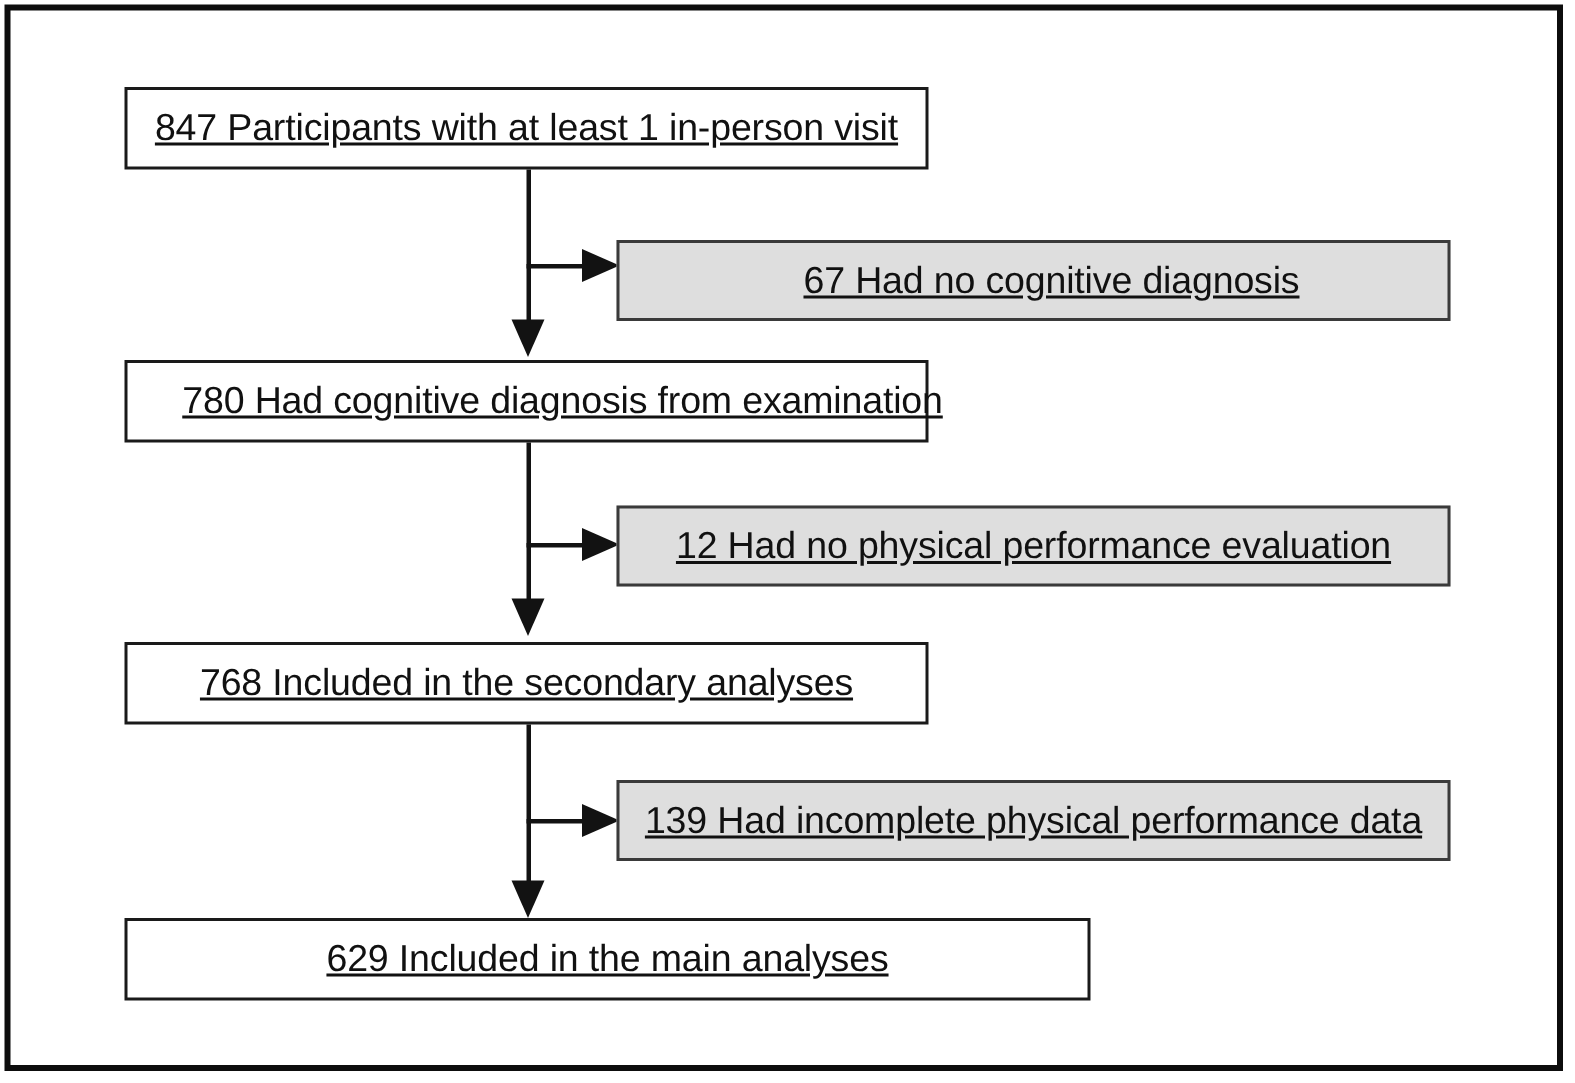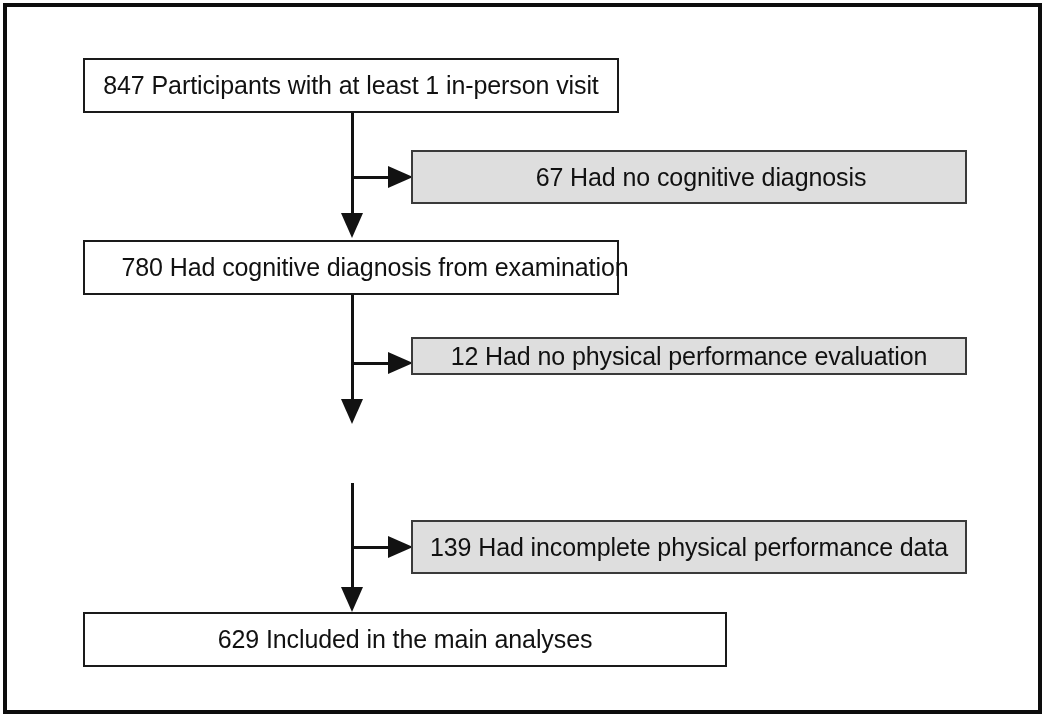--- a/index.html
+++ b/index.html
@@ -47,20 +47,21 @@
     border-width: 2px;
   }
   .flow-box.exclusion {
     background: #dedede;
     justify-content: center;
     border: 2px solid #3a3a3a;
   }
   .flow-box .box-text {
     display: block;
     padding: 0 10px;
+    text-decoration: underline;
   }
   
   .v-line {
     position: absolute;
     width: 3px;
     background: #121212;
   }
   .h-line {
     position: absolute;
     height: 3px;
@@ -94,38 +95,41 @@
   <div class="flow-box primary" style="left:83px; top:58px; width:536px; height:55px;">
     <span class="box-text">847 Participants with at least 1 in-person visit</span>
   </div>
 
   <div class="v-line" style="left:351px; top:113px; height:105px;"></div>
   <div class="arrow-down" style="left:341px; top:213px;"></div>
 
   <div class="h-line" style="left:351px; top:176px; width:44px;"></div>
   <div class="arrow-right" style="left:388px; top:166px;"></div>
 
-  <div class="flow-box exclusion" style="left:411px; top:150px; width:556px; height:54px;padding-left:24px;">
+  <div class="flow-box exclusion" style="left:411px; top:160px; width:556px; height:54px;padding-left:24px;">
     <span class="box-text">67 Had no cognitive diagnosis</span>
   </div>
 
   <div class="flow-box primary" style="left:83px; top:240px; width:536px; height:55px;padding-left:48px;">
     <span class="box-text">780 Had cognitive diagnosis from examination</span>
   </div>
 
   <div class="v-line" style="left:351px; top:295px; height:108px;"></div>
   <div class="arrow-down" style="left:341px; top:399px;"></div>
 
   <div class="h-line" style="left:351px; top:362px; width:44px;"></div>
   <div class="arrow-right" style="left:388px; top:352px;"></div>
 
-  <div class="flow-box exclusion" style="left:411px; top:337px; width:556px; height:38px;">
+  <div class="flow-box exclusion" style="left:411px; top:337px; width:556px; height:54px;">
     <span class="box-text">12 Had no physical performance evaluation</span>
   </div>
 
+  <div class="flow-box primary" style="left:83px; top:428px; width:536px; height:55px;">
+    <span class="box-text">768 Included in the secondary analyses</span>
+  </div>
 
   <div class="v-line" style="left:351px; top:483px; height:108px;"></div>
   <div class="arrow-down" style="left:341px; top:587px;"></div>
 
   <div class="h-line" style="left:351px; top:546px; width:44px;"></div>
   <div class="arrow-right" style="left:388px; top:536px;"></div>
 
   <div class="flow-box exclusion" style="left:411px; top:520px; width:556px; height:54px;text-align:center;">
     <span class="box-text">139 Had incomplete physical performance data</span>
   </div>

